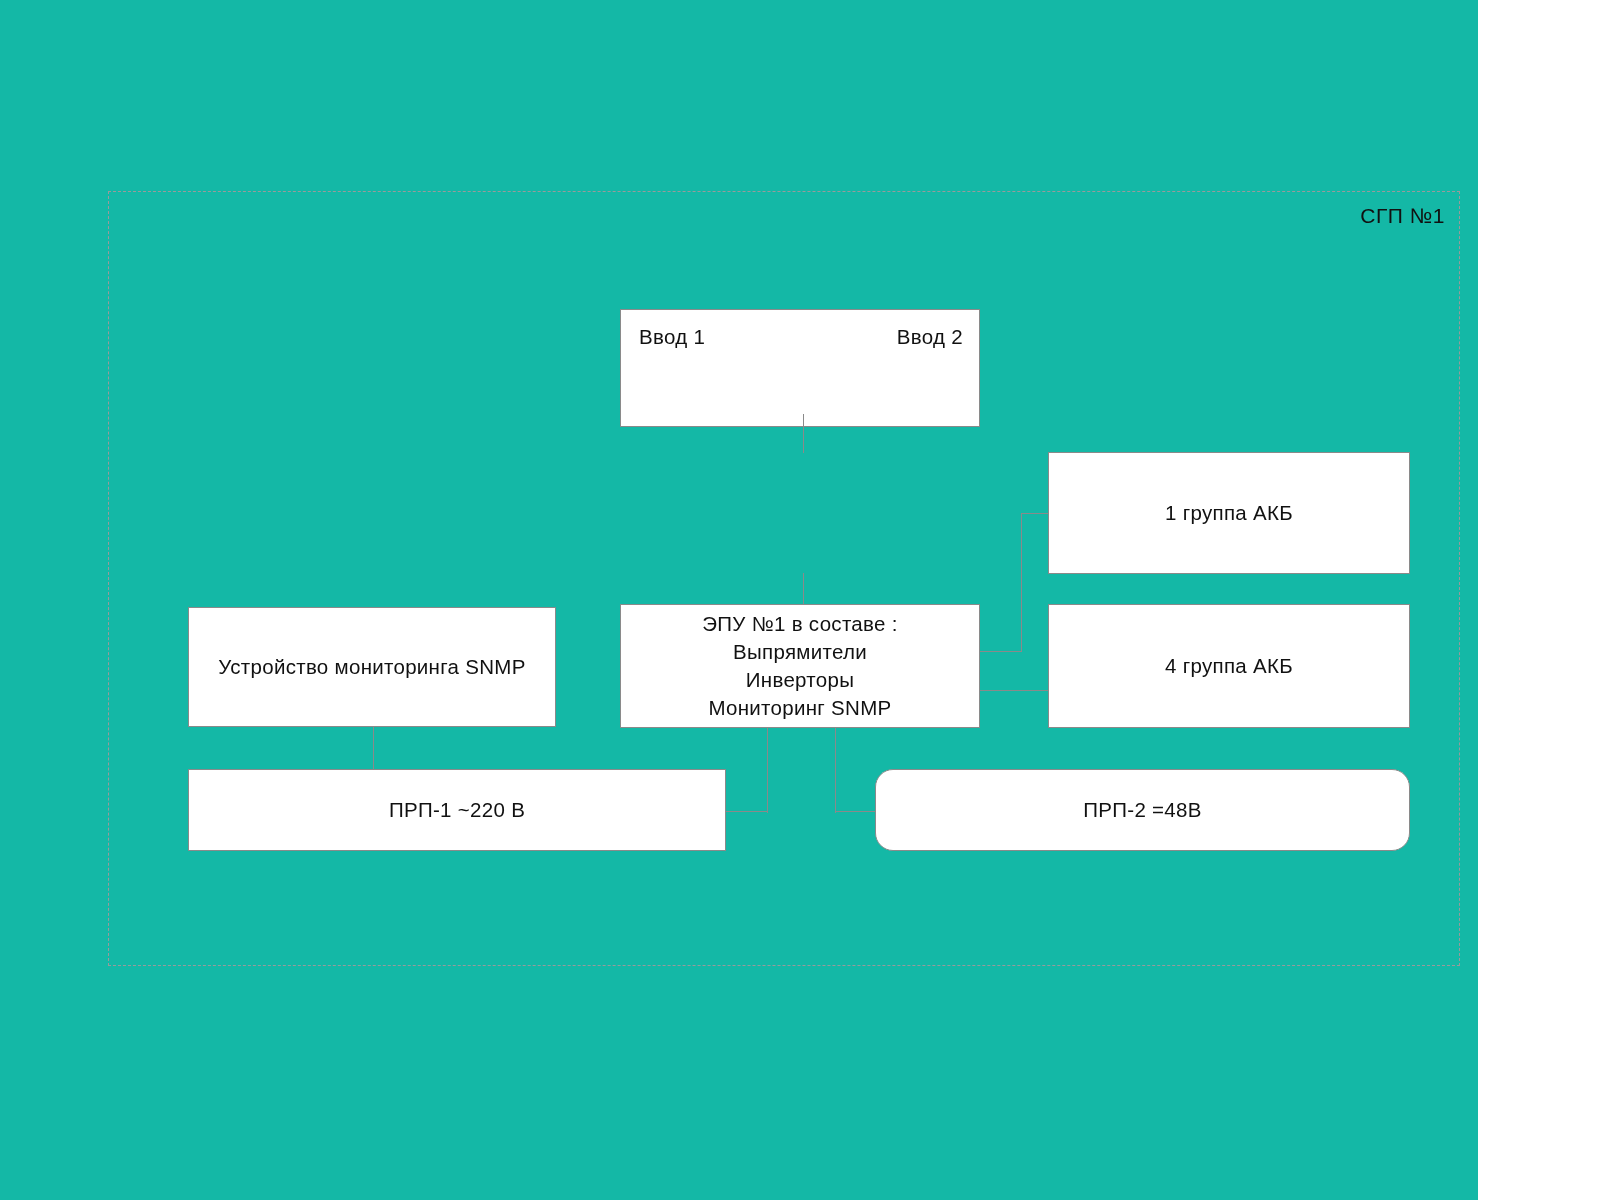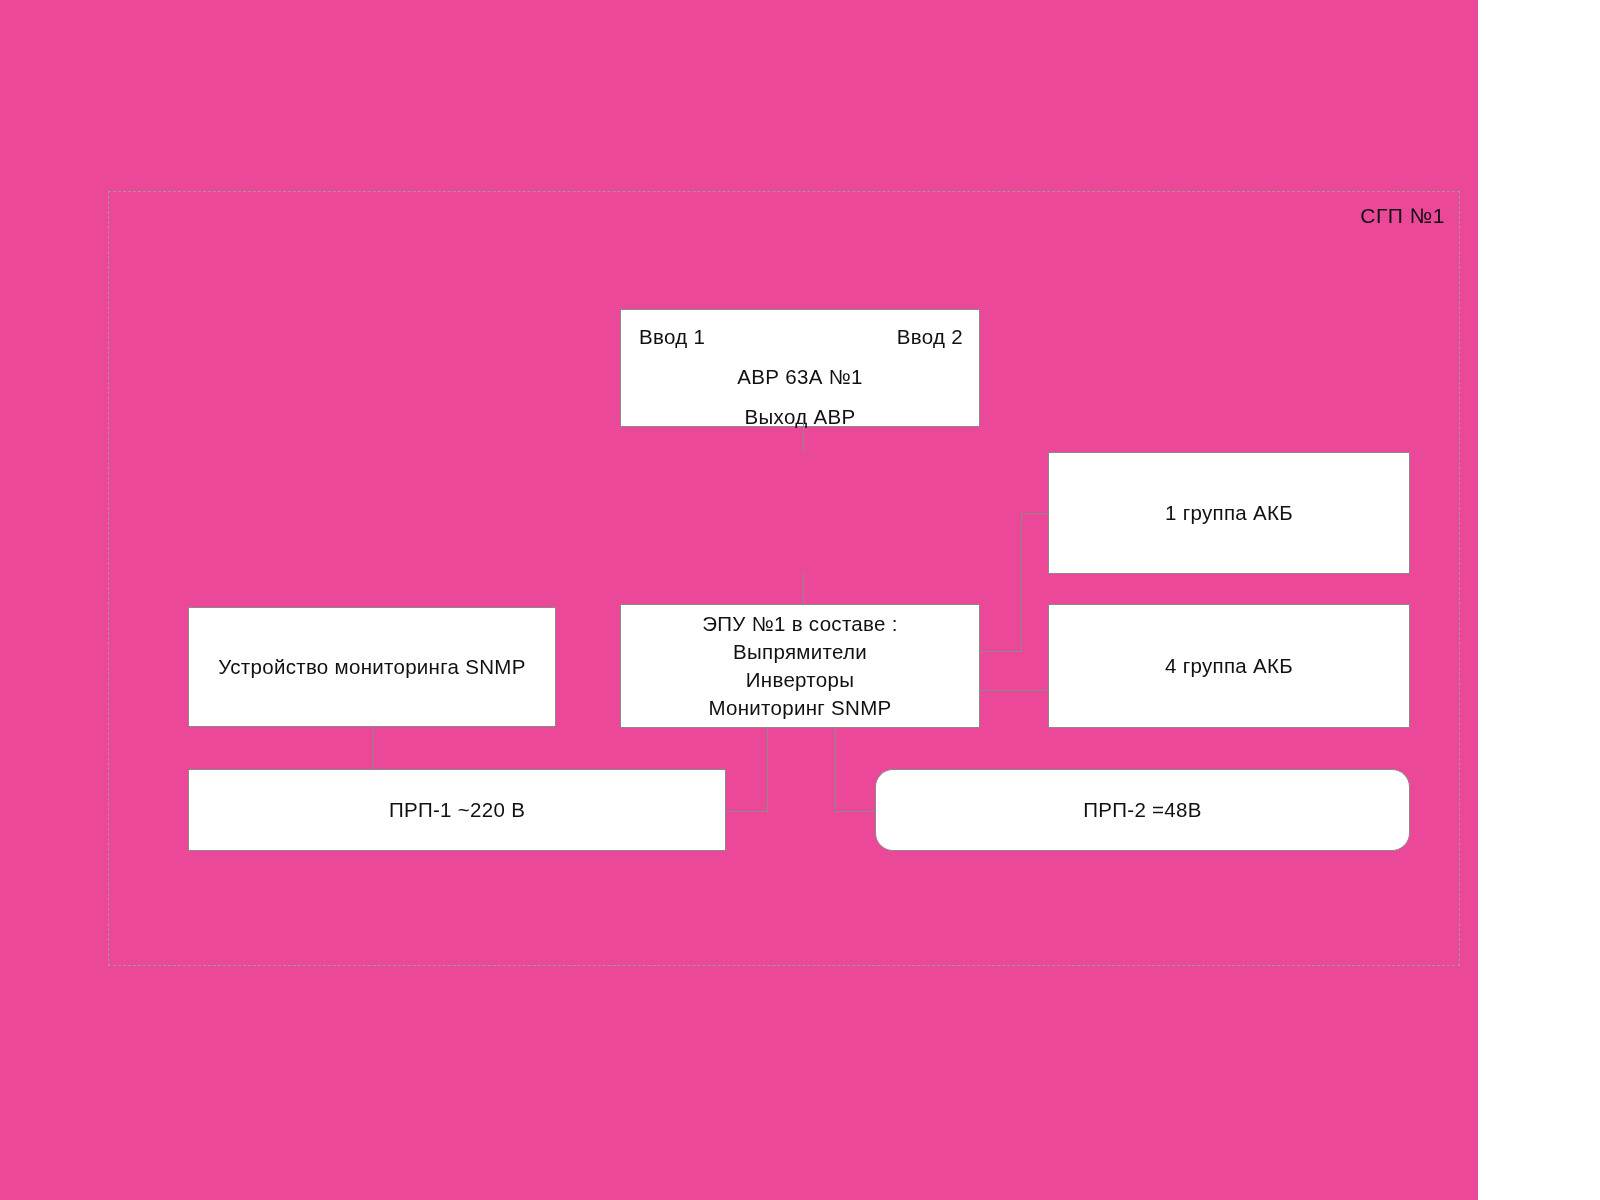--- a/index.html
+++ b/index.html
@@ -4,21 +4,21 @@
 <style>
   html, body {
     margin: 0;
     padding: 0;
     background: #ffffff;
   }
   #canvas {
     position: relative;
     width: 1478px;
     height: 1200px;
-    background: #ec4899;
+    background: #14b8a6;
     font-family: "Liberation Sans", "DejaVu Sans", sans-serif;
     overflow: hidden;
   }
   
   .enclosure {
     position: absolute;
     left: 108px;
     top: 191px;
     width: 1352px;
     height: 775px;
@@ -87,24 +87,20 @@
 
   <div class="enclosure">
     <span class="enclosure-label">СГП №1</span>
   </div>
 
   <div class="box" id="box-avr" style="left:620px; top:297px; width:360px; height:118px;margin-top:12px;">
     <div class="avr-top-row">
       <span class="line">Ввод 1</span>
       <span class="line">Ввод 2</span>
     </div>
-    <div class="avr-center">
-      <span class="line">АВР 63А №1</span>
-      <span class="line">Выход АВР</span>
-    </div>
   </div>
 
 
   <div class="box" style="left:620px; top:604px; width:360px; height:124px; line-height:28px;">
     <span class="line">ЭПУ №1 в составе :</span>
     <span class="line">Выпрямители</span>
     <span class="line">Инверторы</span>
     <span class="line">Мониторинг SNMP</span>
   </div>
 

